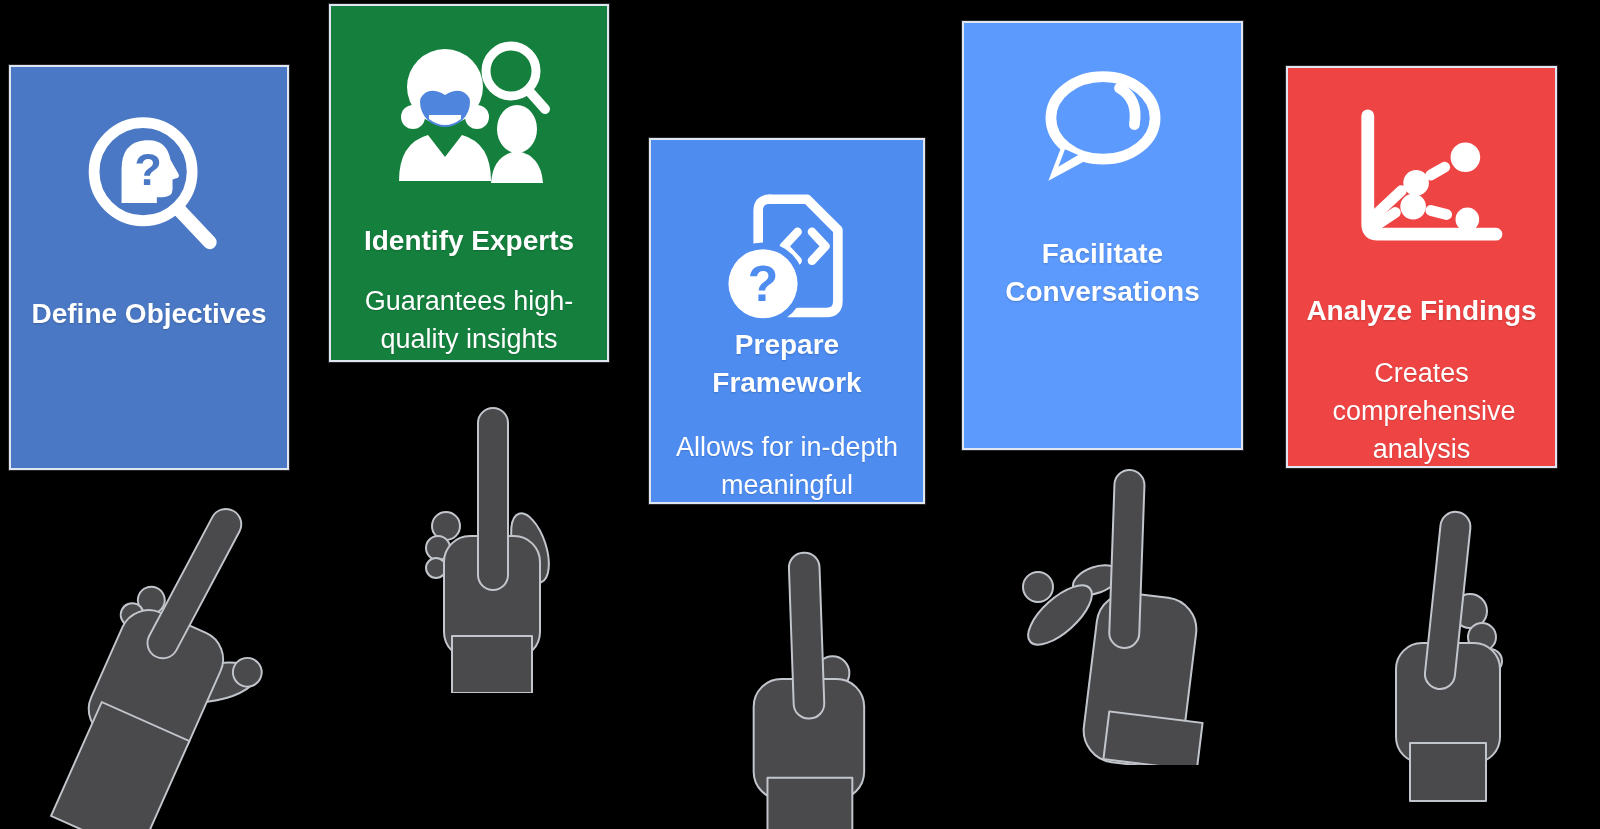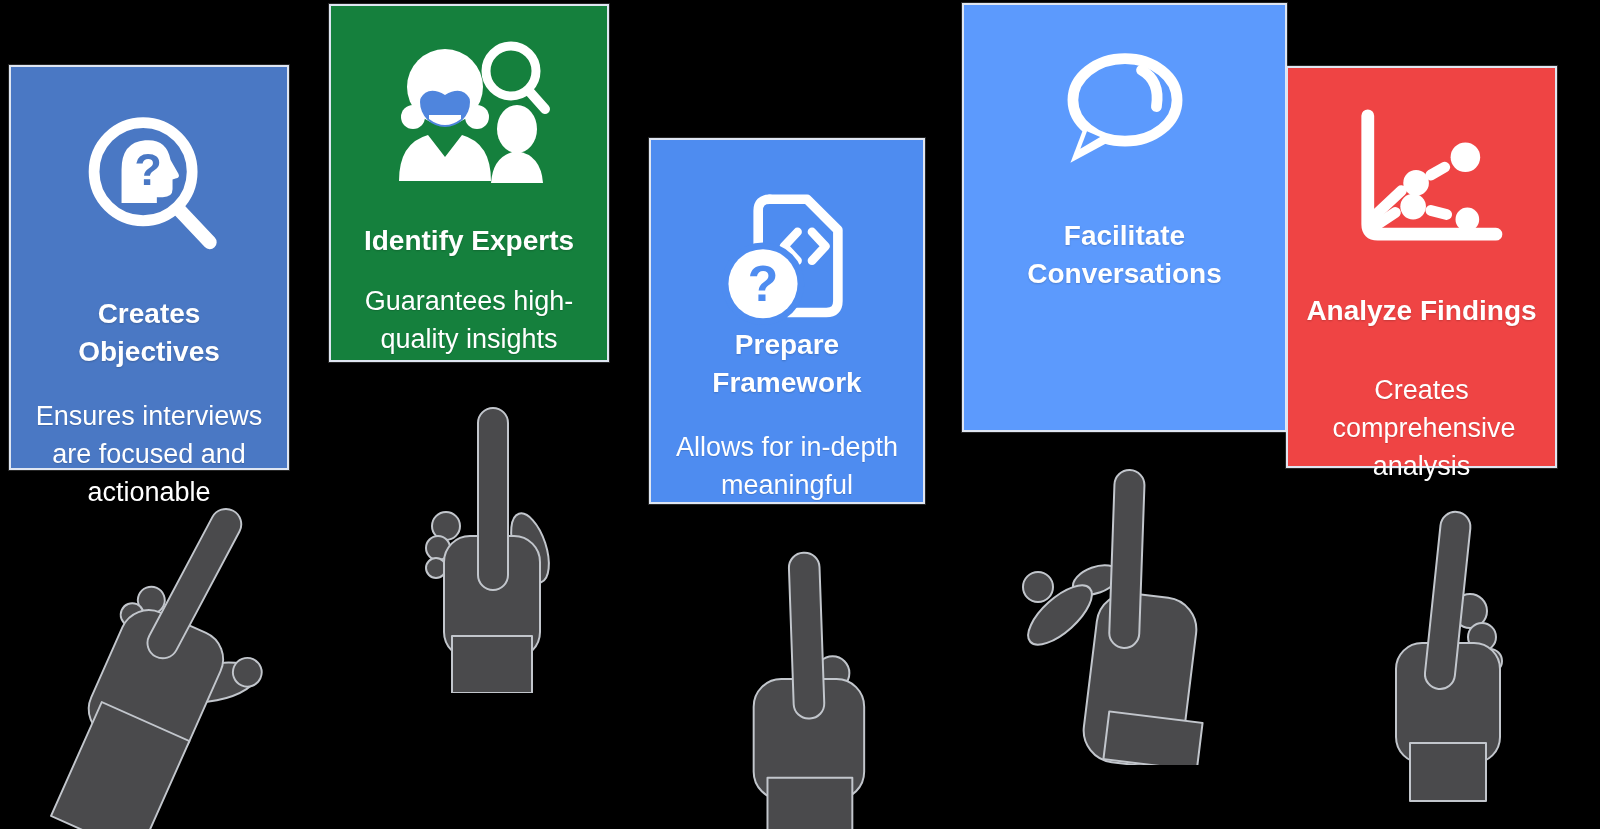--- a/index.html
+++ b/index.html
@@ -31,49 +31,48 @@
   .c2{left:329px;top:4px;width:280px;height:358px;}
   .c2 .icon-wrap{margin-top:24px;height:152px;}
   .c2 .card-title{margin-top:40px;}
   .c2 .card-desc{margin-top:22px;max-width:222px;}
 
   .c3{left:649px;top:138px;width:276px;height:366px;}
   .c3 .icon-wrap{margin-top:42px;height:144px;}
   .c3 .card-title{}
   .c3 .card-desc{margin-top:26px;max-width:242px;}
 
-  .c4{left:962px;top:3px;width:325px;height:429px;}
+  .c4{left:962px;top:21px;width:281px;height:429px;}
   .c4 .icon-wrap{margin-top:42px;height:124px;}
   .c4 .card-title{margin-top:46px;}
   .c4 .card-desc{margin-top:22px;max-width:212px;}
 
   .c5{left:1286px;top:66px;width:271px;height:402px;}
   .c5 .icon-wrap{margin-top:38px;height:140px;}
   .c5 .card-title{margin-top:46px;}
-  .c5 .card-desc{margin-top:41px;max-width:178px;}
+  .c5 .card-desc{margin-top:24px;max-width:178px;}
 
   .hand{position:absolute;}
   .hand svg{display:block;}
 </style>
 </head>
 <body>
 
 <div class="stage" style="background: rgb(0, 0, 0);">
 
   <div class="card c1" style="background: rgb(74, 120, 196); --card-color: #4a78c4;">
     <div class="icon-wrap">
       <svg width="158" height="152" viewBox="0 0 160 155">
         <circle cx="74" cy="66" r="50" fill="none" stroke="#fff" stroke-width="11"></circle>
         <line x1="110" y1="104" x2="142" y2="138" stroke="#fff" stroke-width="14" stroke-linecap="round"></line>
         <path d="M52 98 L52 64 Q52 36 76 34 Q98 32 102 54 L110 68 Q112 72 107 73 L104 74 L104 84 Q104 92 94 92 L88 92 L88 98 Z" fill="#fff"></path>
         <text x="79" y="80" font-size="46" font-weight="bold" text-anchor="middle" fill="var(--card-color)" font-family="Liberation Sans, sans-serif">?</text>
       </svg>
     </div>
-    <div class="card-title">Creates Objectives</div>
-    <div class="card-desc">Ensures interviews are focused and actionable</div>
+    <div class="card-title">Define Objectives</div>
   </div>
 
   <div class="card c2" style="background: #15803d; --card-color: #4f85dd;">
     <div class="icon-wrap">
       <svg width="172" height="158" viewBox="0 0 172 158">
         <circle cx="128" cy="44" r="25" fill="none" stroke="#fff" stroke-width="9"></circle>
         <line x1="146" y1="64" x2="162" y2="82" stroke="#fff" stroke-width="10" stroke-linecap="round"></line>
         <circle cx="62" cy="60" r="38" fill="#fff"></circle>
         <circle cx="30" cy="90" r="12" fill="#fff"></circle>
         <circle cx="94" cy="90" r="12" fill="#fff"></circle>

